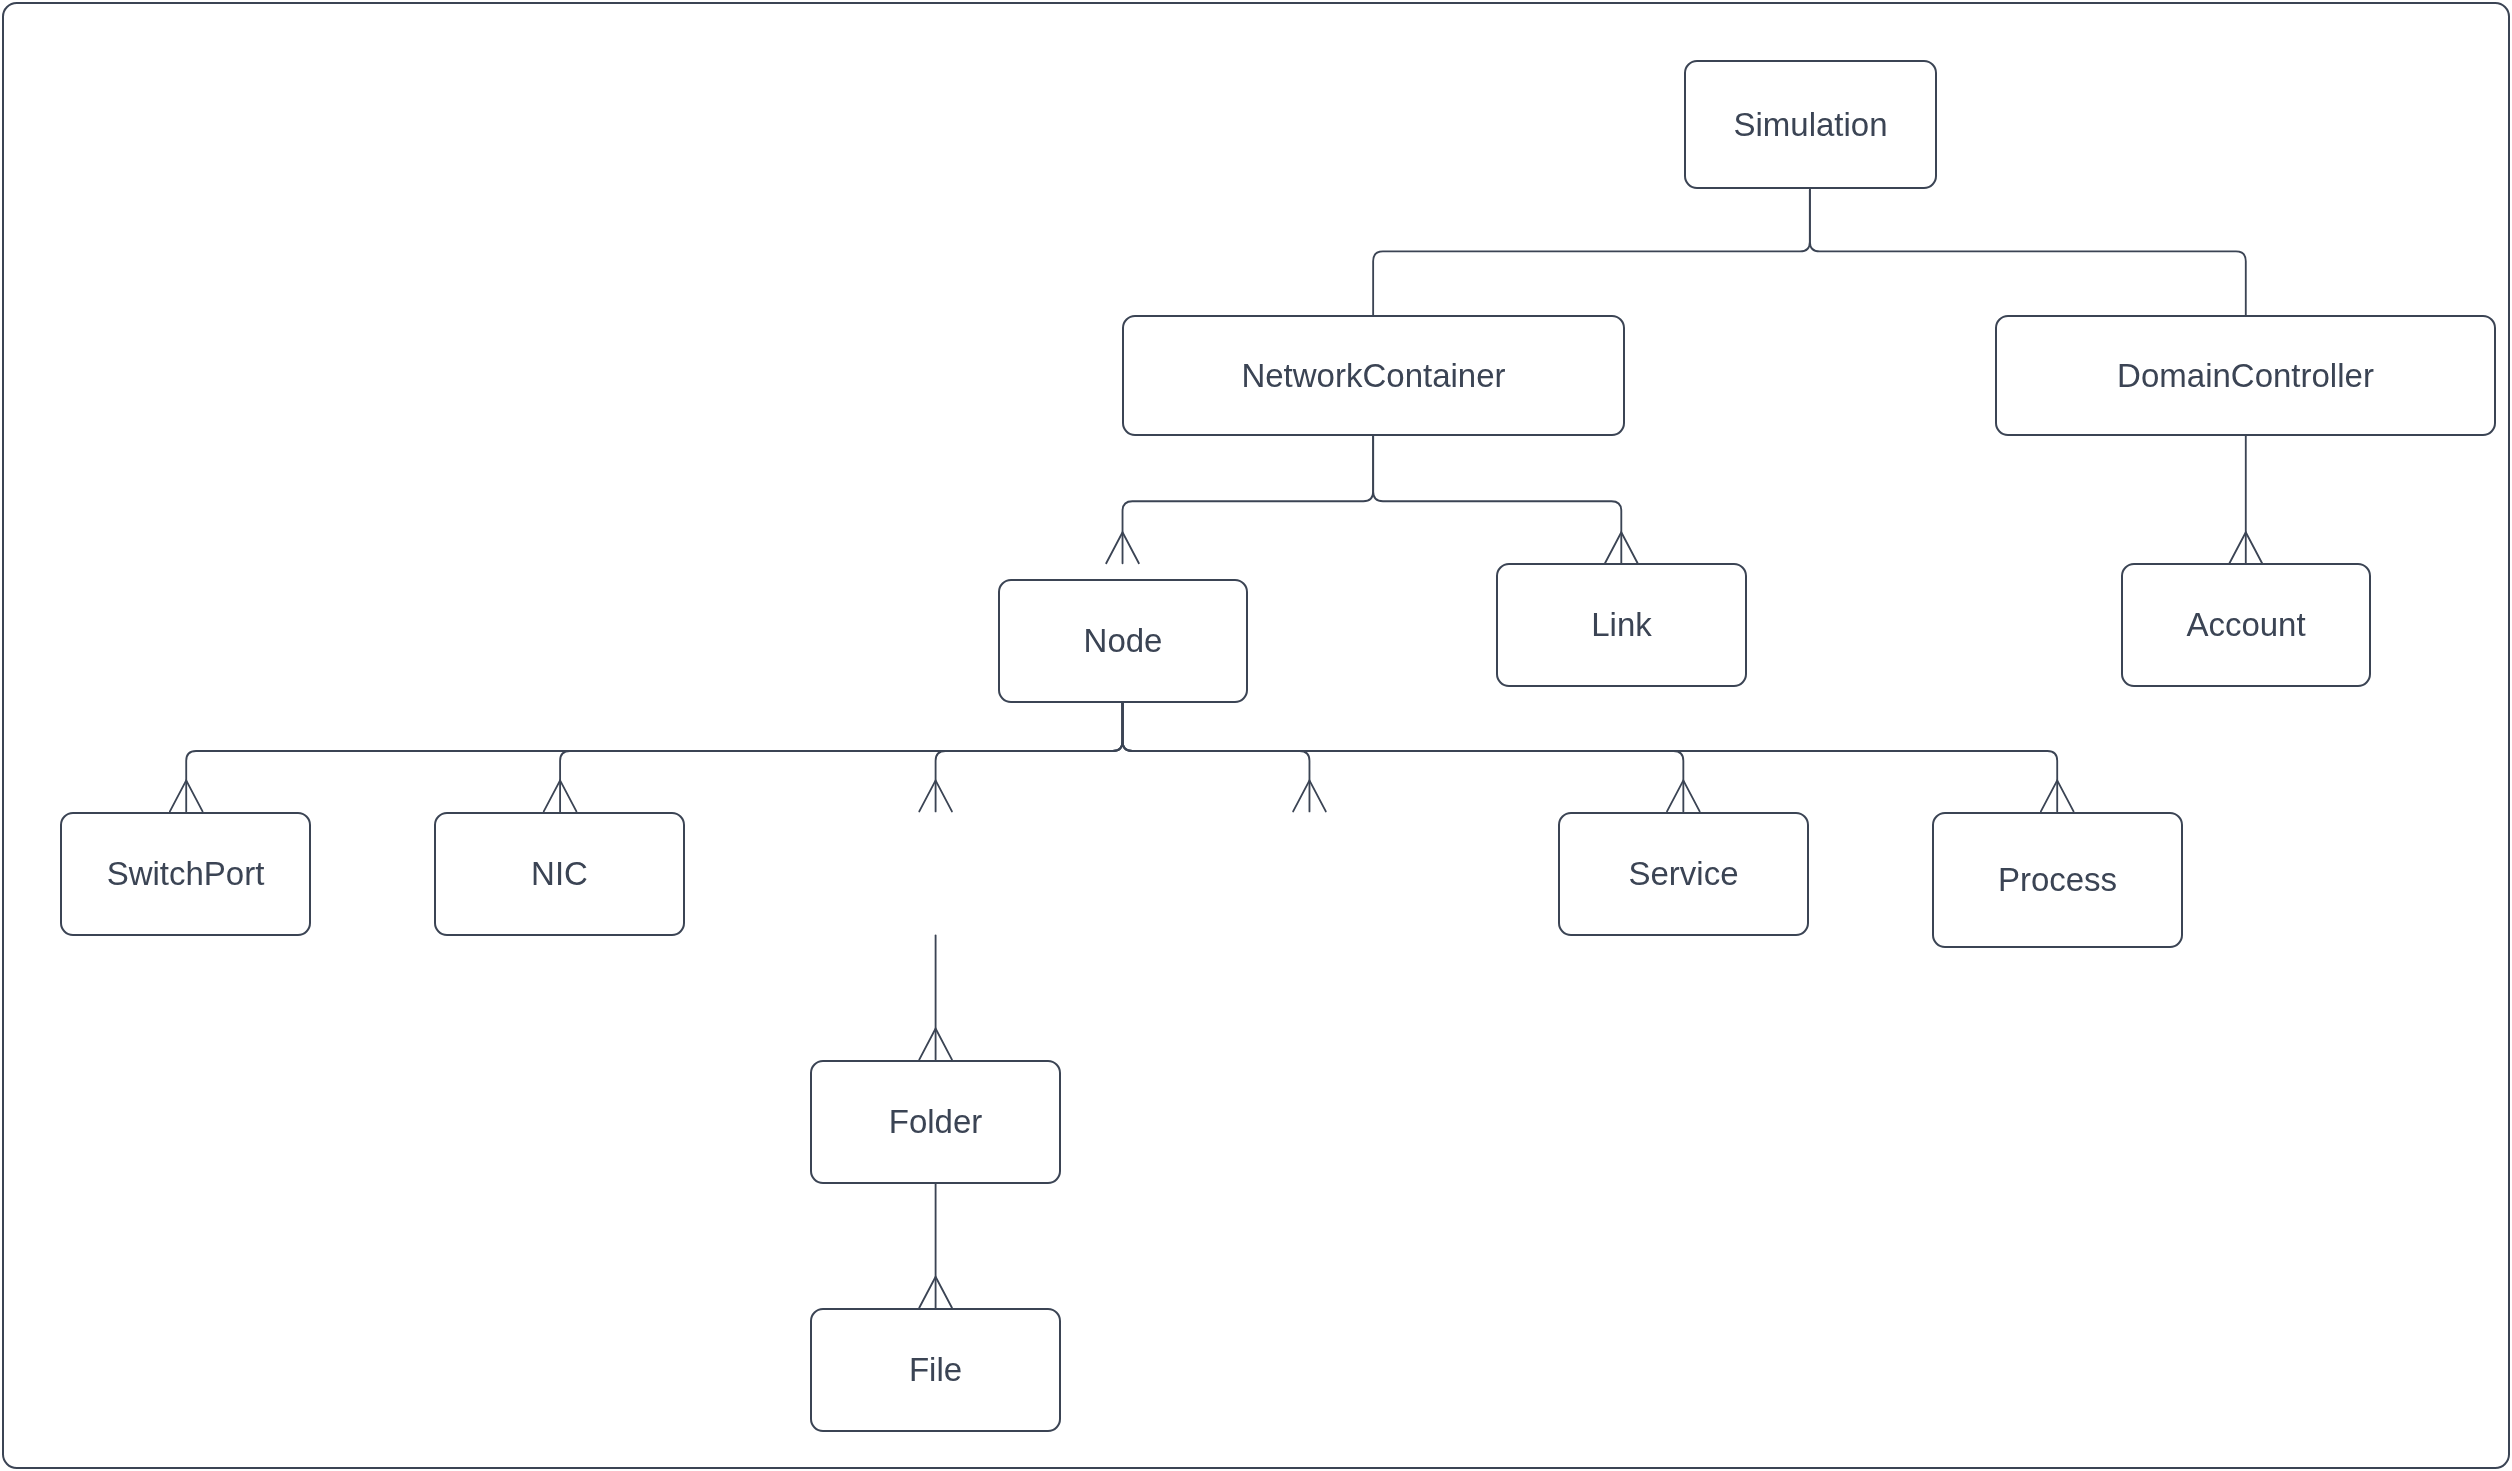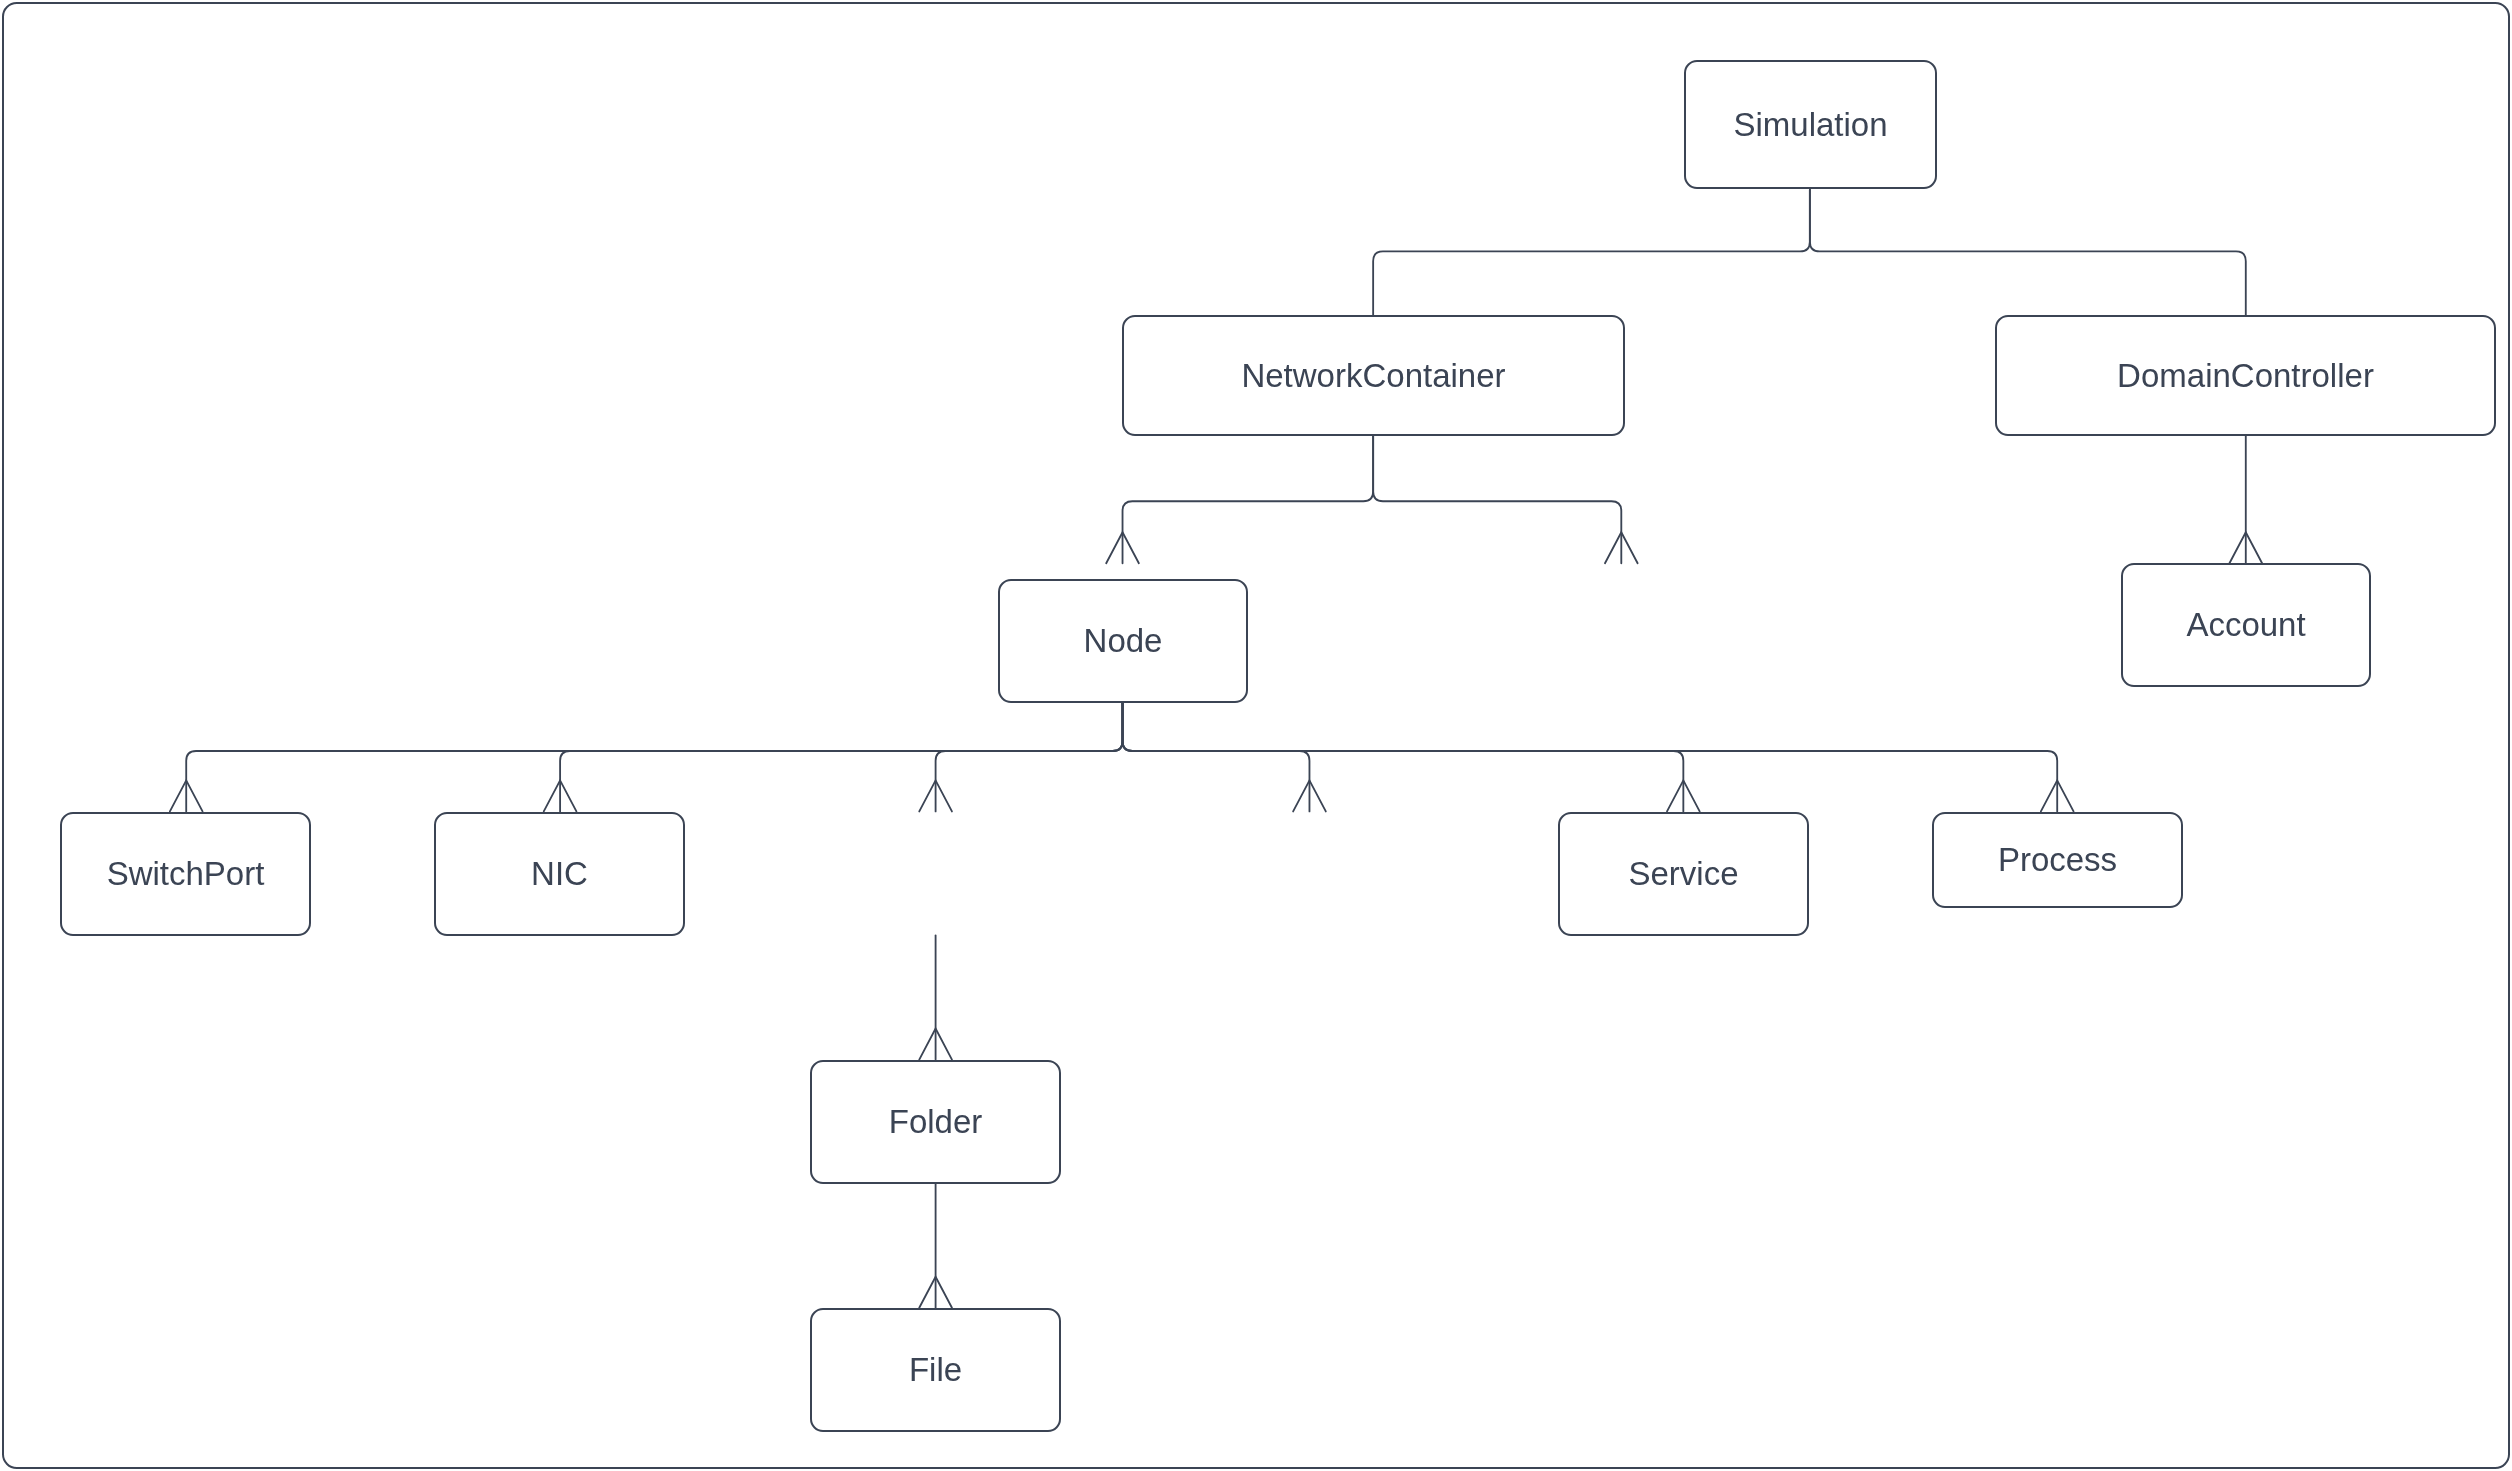--- a/index.html
+++ b/index.html
@@ -86,40 +86,43 @@
   </div>
 
   <div class="node" style="left:1995px; top:315px; width:501px; height:121px;">
     <span>DomainController</span>
   </div>
 
   <div class="node" style="left:998px; top:563px; width:250px; height:124px;margin-top:16px;">
     <span>Node</span>
   </div>
 
+  <div class="node" style="left:1496px; top:563px; width:251px; height:124px;">
+    <span>Link</span>
+  </div>
 
   <div class="node" style="left:2121px; top:563px; width:250px; height:124px;">
     <span>Account</span>
   </div>
 
   <div class="node" style="left:60px; top:812px; width:251px; height:124px;">
     <span>SwitchPort</span>
   </div>
 
   <div class="node" style="left:434px; top:812px; width:251px; height:124px;">
     <span>NIC</span>
   </div>
 
 
 
   <div class="node" style="left:1558px; top:812px; width:251px; height:124px;text-align:right;">
     <span>Service</span>
   </div>
 
-  <div class="node" style="left:1932px; top:812px; width:251px; height:96px;">
+  <div class="node" style="left:1932px; top:812px; width:251px; height:136px;">
     <span>Process</span>
   </div>
 
   <div class="node" style="left:810px; top:1060px; width:251px; height:124px;">
     <span>Folder</span>
   </div>
 
   <div class="node" style="left:810px; top:1308px; width:251px; height:124px;">
     <span>File</span>
   </div>

